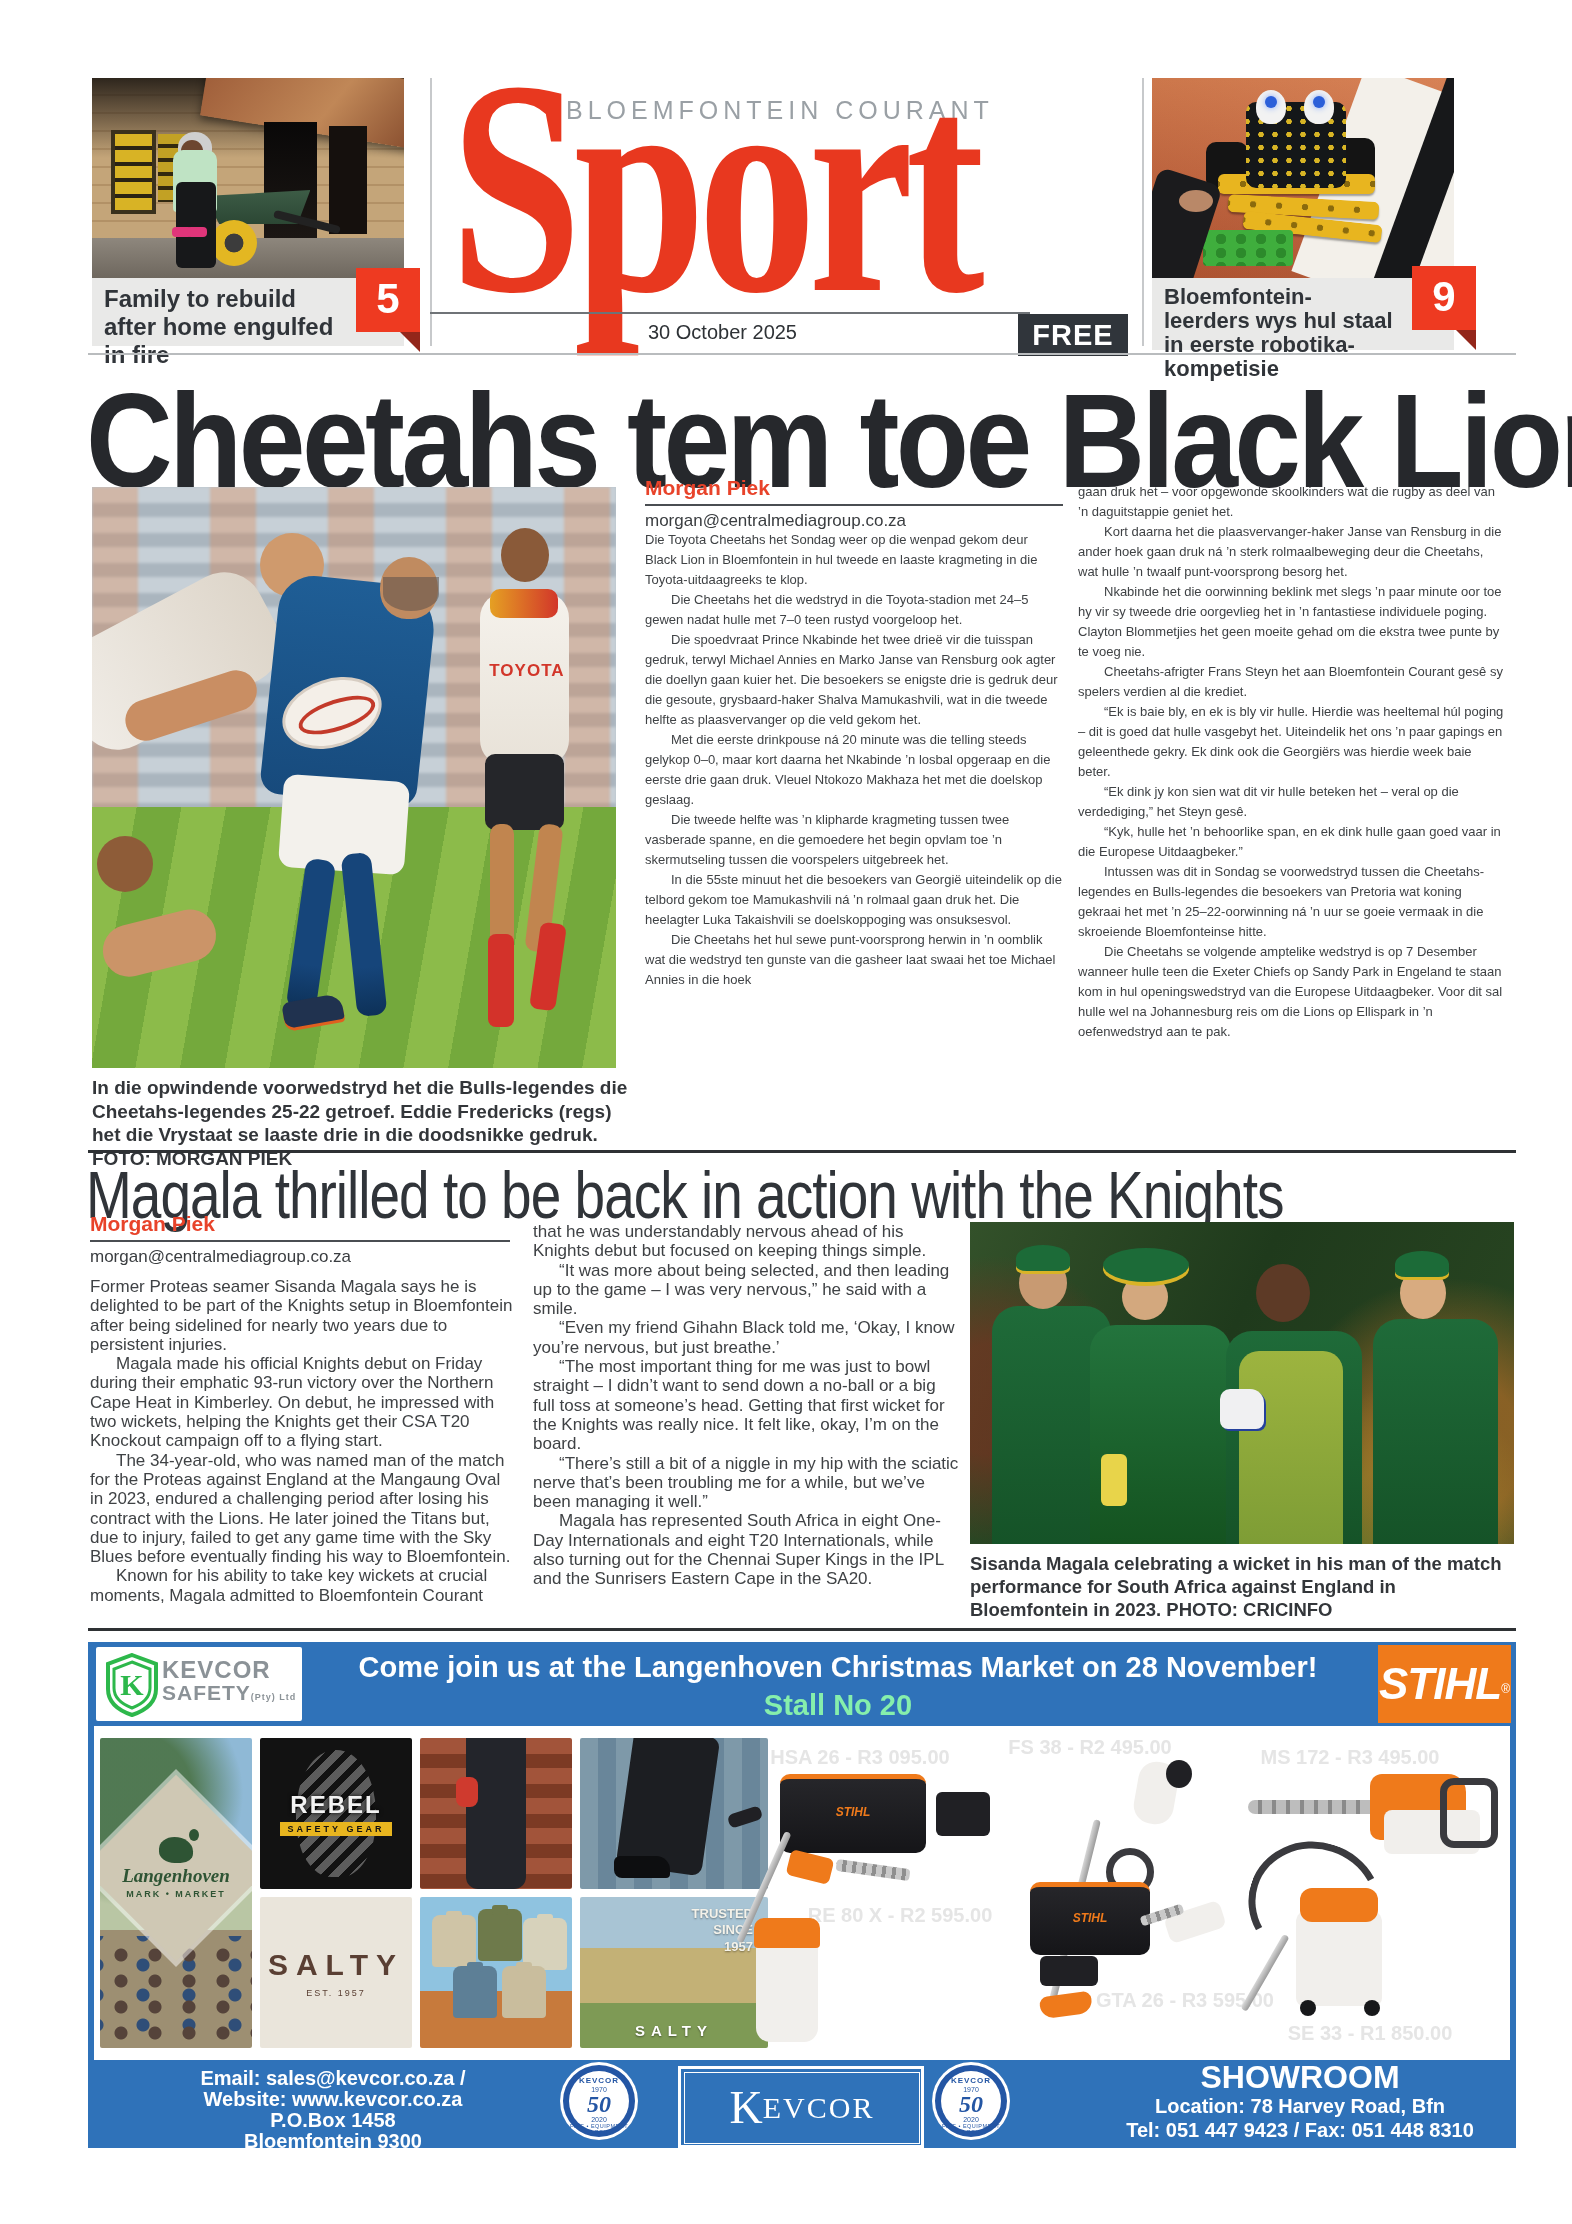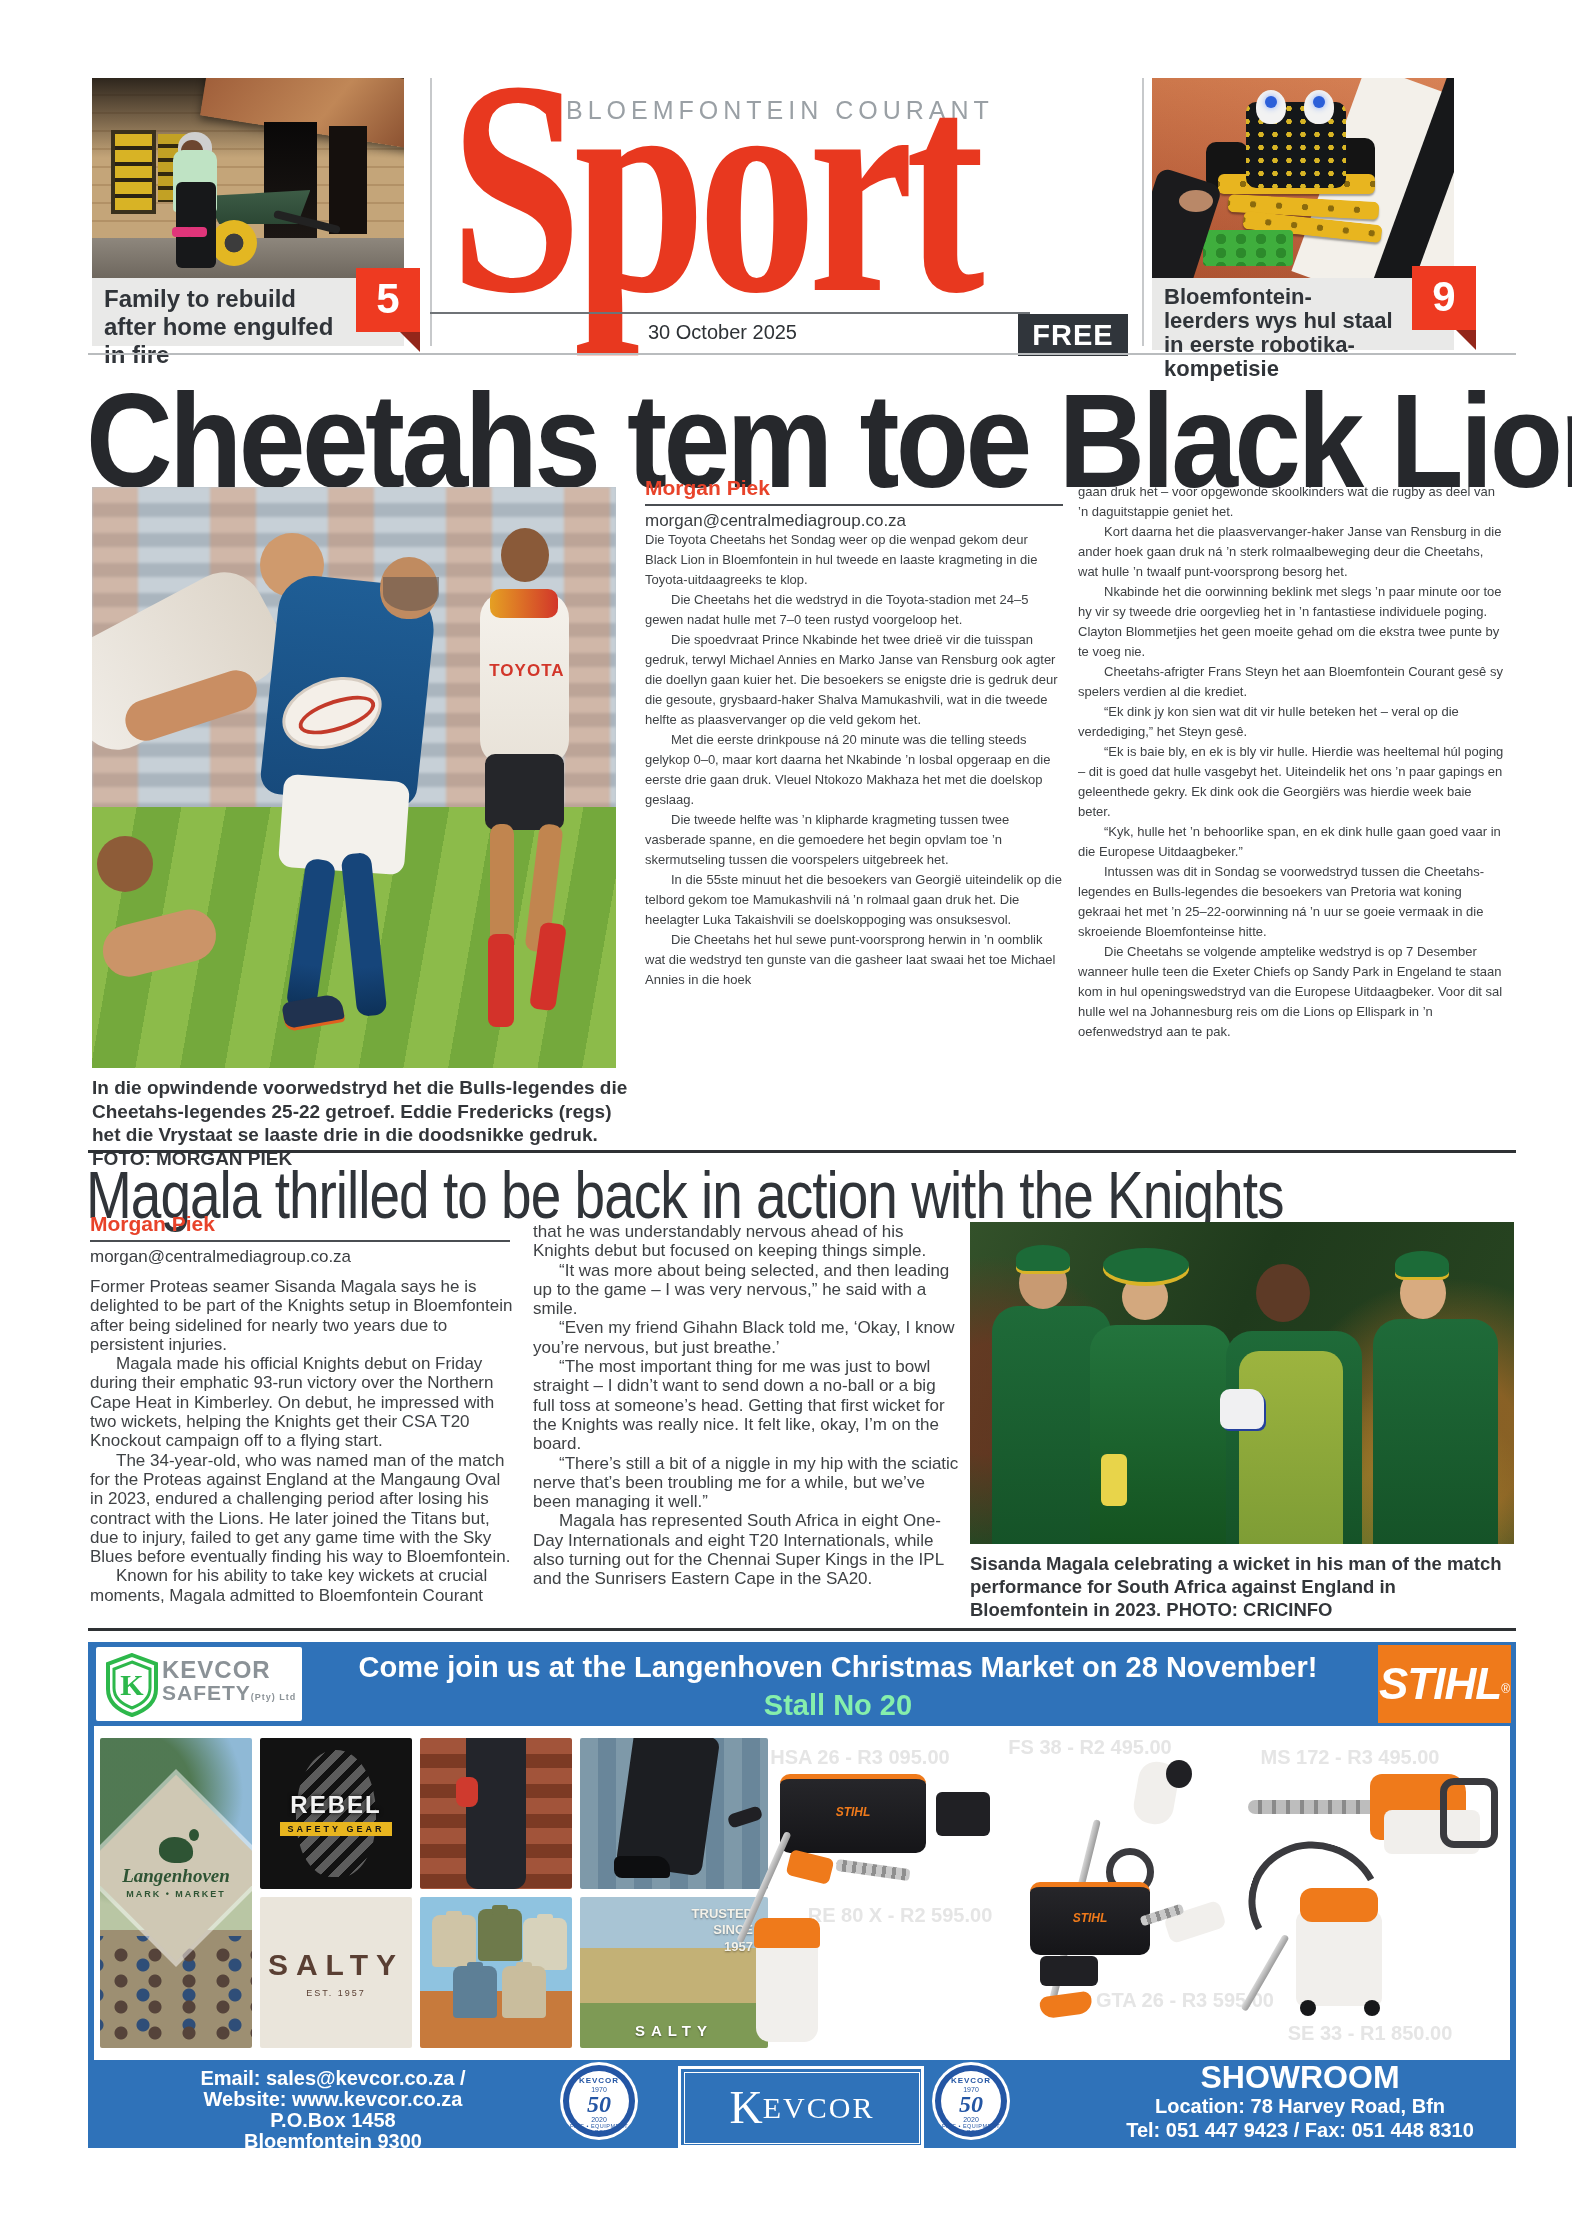--- a/index.html
+++ b/index.html
@@ -325,22 +325,22 @@
       <p>Met die eerste drinkpouse ná 20 minute was die telling steeds gelykop 0–0, maar kort daarna het Nkabinde ’n losbal opgeraap en die eerste drie gaan druk. Vleuel Ntokozo Makhaza het met die doelskop geslaag.</p>
       <p>Die tweede helfte was ’n klipharde kragmeting tussen twee vasberade spanne, en die gemoedere het begin opvlam toe ’n skermutseling tussen die voorspelers uitgebreek het.</p>
       <p>In die 55ste minuut het die besoekers van Georgië uiteindelik op die telbord gekom toe Mamukashvili ná ’n rolmaal gaan druk het. Die heelagter Luka Takaishvili se doelskoppoging was onsuksesvol.</p>
       <p>Die Cheetahs het hul sewe punt-voorsprong herwin in ’n oomblik wat die wedstryd ten gunste van die gasheer laat swaai het toe Michael Annies in die hoek</p>
     </div>
   <div class="body-col" style="left:1078px;top:482px;width:426px;">
       <p>gaan druk het – voor opgewonde skoolkinders wat die rugby as deel van ’n daguitstappie geniet het.</p>
       <p>Kort daarna het die plaasvervanger-haker Janse van Rensburg in die ander hoek gaan druk ná ’n sterk rolmaalbeweging deur die Cheetahs, wat hulle ’n twaalf punt-voorsprong besorg het.</p>
       <p>Nkabinde het die oorwinning beklink met slegs ’n paar minute oor toe hy vir sy tweede drie oorgevlieg het in ’n fantastiese individuele poging. Clayton Blommetjies het geen moeite gehad om die ekstra twee punte by te voeg nie.</p>
       <p>Cheetahs-afrigter Frans Steyn het aan Bloemfontein Courant gesê sy spelers verdien al die krediet.</p>
+      <p>“Ek is baie bly, en ek is bly vir hulle. Hierdie was heeltemal húl poging – dit is goed dat hulle vasgebyt het. Uiteindelik het ons ’n paar gapings en geleenthede gekry. Ek dink ook die Georgiërs was hierdie week baie beter.</p>
       <p>“Ek dink jy kon sien wat dit vir hulle beteken het – veral op die verdediging,” het Steyn gesê.</p>
-      <p>“Ek is baie bly, en ek is bly vir hulle. Hierdie was heeltemal húl poging – dit is goed dat hulle vasgebyt het. Uiteindelik het ons ’n paar gapings en geleenthede gekry. Ek dink ook die Georgiërs was hierdie week baie beter.</p>
       <p>“Kyk, hulle het ’n behoorlike span, en ek dink hulle gaan goed vaar in die Europese Uitdaagbeker.”</p>
       <p>Intussen was dit in Sondag se voorwedstryd tussen die Cheetahs-legendes en Bulls-legendes die besoekers van Pretoria wat koning gekraai het met ’n 25–22-oorwinning ná ’n uur se goeie vermaak in die skroeiende Bloemfonteinse hitte.</p>
       <p>Die Cheetahs se volgende amptelike wedstryd is op 7 Desember wanneer hulle teen die Exeter Chiefs op Sandy Park in Engeland te staan kom in hul openingswedstryd van die Europese Uitdaagbeker. Voor dit sal hulle wel na Johannesburg reis om die Lions op Ellispark in ’n oefenwedstryd aan te pak.</p>
     </div>
 
   <div class="hrule-dark" style="left:88px;top:1150px;width:1428px;"></div>
 
   <div class="headline-2">
     <span>Magala thrilled to be back in action with the Knights</span>
   </div>

